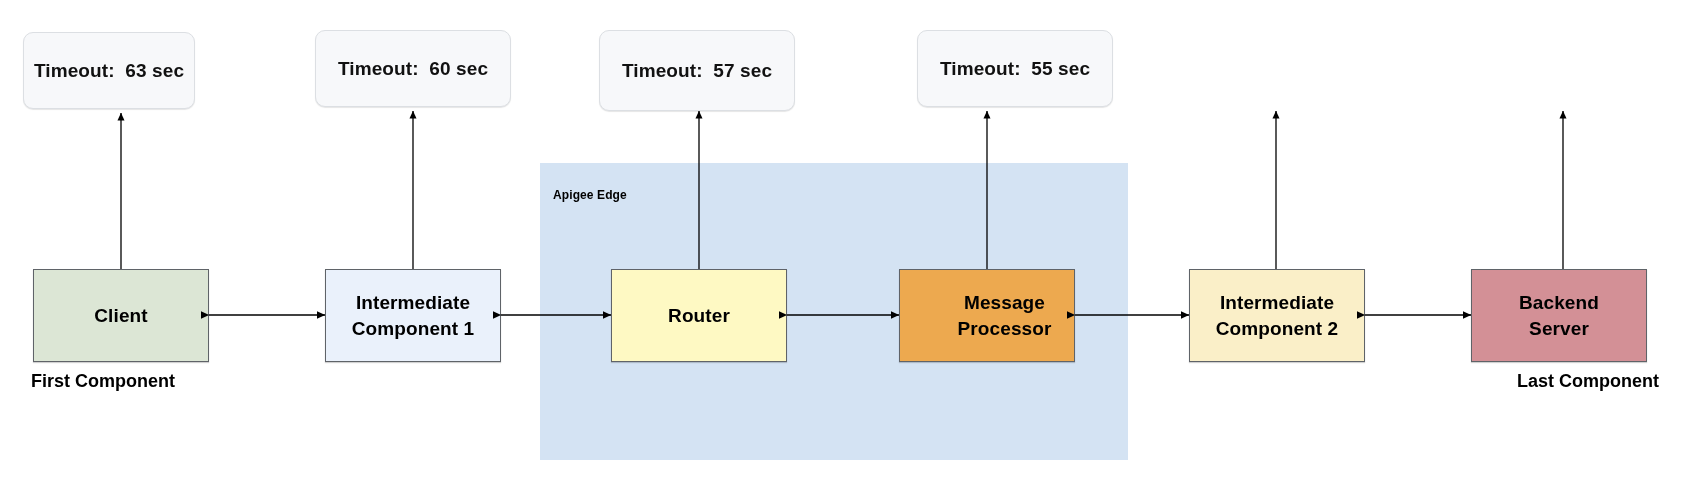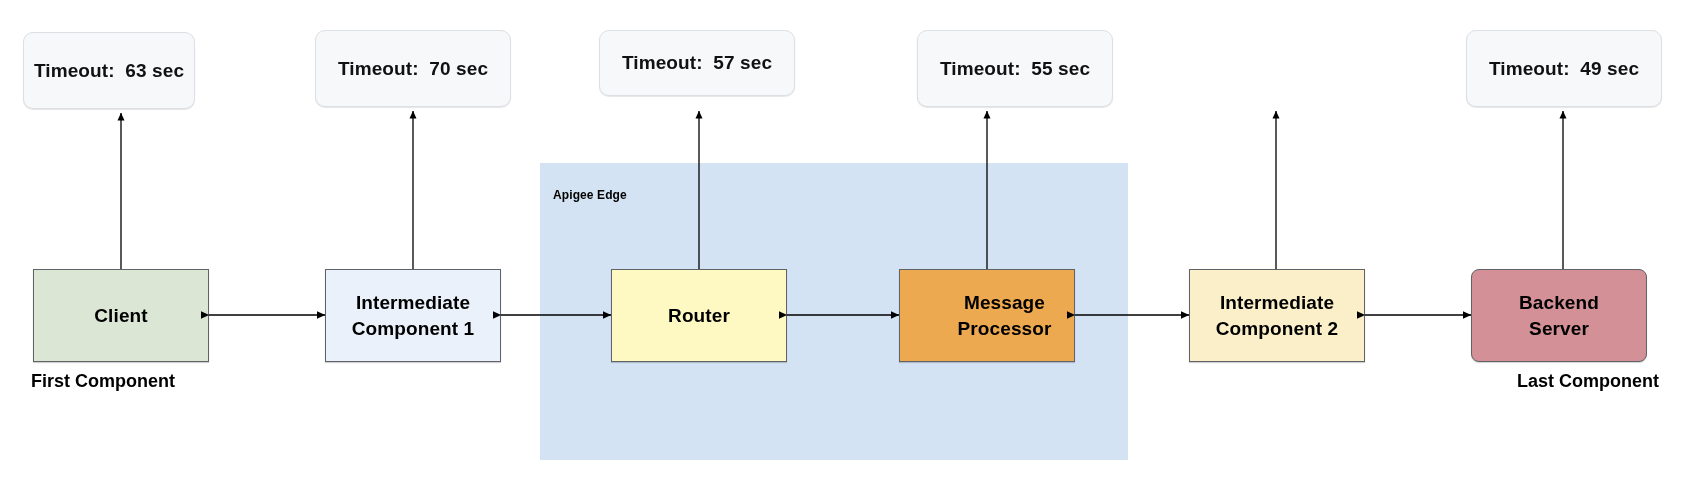--- a/index.html
+++ b/index.html
@@ -96,35 +96,32 @@
 <div id="canvas">
 
   <div class="zone" style="left:540px; top:163px; width:588px; height:297px;"></div>
   <div class="zone-label" style="left:553px; top:188px;">Apigee Edge</div>
 
   <div class="pill" style="left:23px; top:32px; width:172px; height:77px;">
     <span>Timeout:  63 sec</span>
   </div>
 
   <div class="pill" style="left:315px; top:30px; width:196px; height:77px;">
-    <span>Timeout:  70 sec</span>
+    <span>Timeout:  60 sec</span>
   </div>
 
-  <div class="pill" style="left:599px; top:30px; width:196px; height:66px;">
+  <div class="pill" style="left:599px; top:30px; width:196px; height:81px;">
     <span>Timeout:  57 sec</span>
   </div>
 
   <div class="pill" style="left:886px; top:30px; width:196px; height:77px;margin-left:31px;">
     <span>Timeout:  55 sec</span>
   </div>
 
 
-  <div class="pill" style="left:1466px; top:30px; width:196px; height:77px;">
-    <span>Timeout:  49 sec</span>
-  </div>
 
   <div class="node" style="left:33px; top:269px; width:176px; height:93px; background:#dce6d5;">
     <span style="white-space:pre-line;">Client</span>
   </div>
 
   <div class="node" style="left:325px; top:269px; width:176px; height:93px; background:#eaf1fb;">
     <span style="white-space:pre-line;">Intermediate
 Component 1</span>
   </div>
 
@@ -135,21 +132,21 @@
   <div class="node" style="left:899px; top:269px; width:176px; height:93px; background:#eda94f;padding-left:35px;">
     <span style="white-space:pre-line;">Message
 Processor</span>
   </div>
 
   <div class="node" style="left:1189px; top:269px; width:176px; height:93px; background:#faefc8;">
     <span style="white-space:pre-line;">Intermediate
 Component 2</span>
   </div>
 
-  <div class="node" style="left:1471px; top:269px; width:176px; height:93px; background:#d39096;border-radius:8px;">
+  <div class="node" style="left:1471px; top:269px; width:176px; height:93px; background:#d39096;">
     <span style="white-space:pre-line;">Backend
 Server</span>
   </div>
 
   <div class="caption" style="left:31px; top:371px;">First Component</div>
 
   <div class="caption" style="left:1476px; top:371px;margin-left:41px;">Last Component</div>
 
   <svg id="arrows" viewBox="0 0 1696 496">
     <defs>

